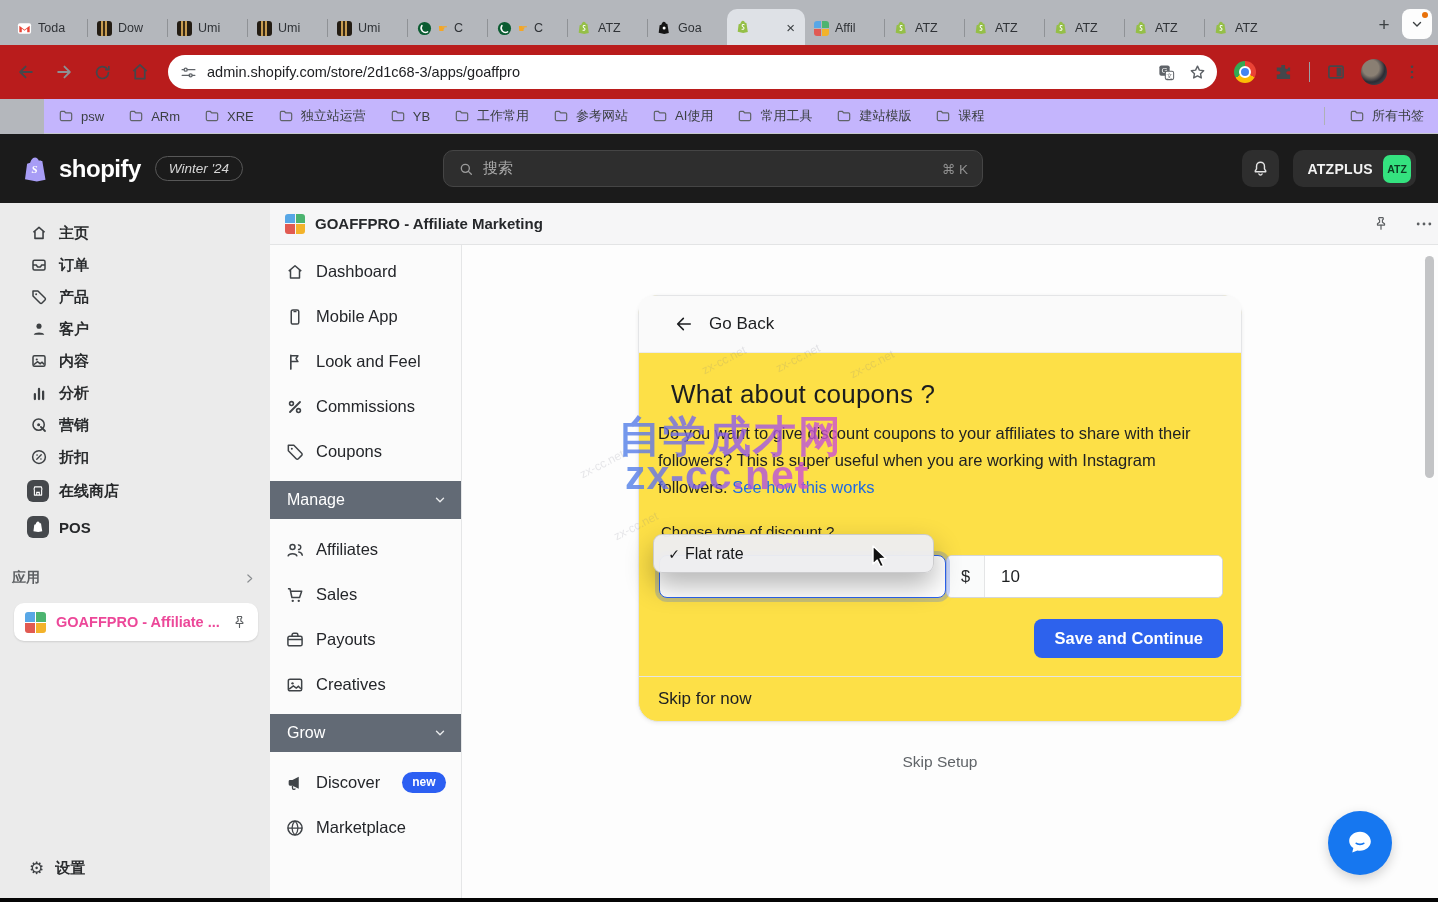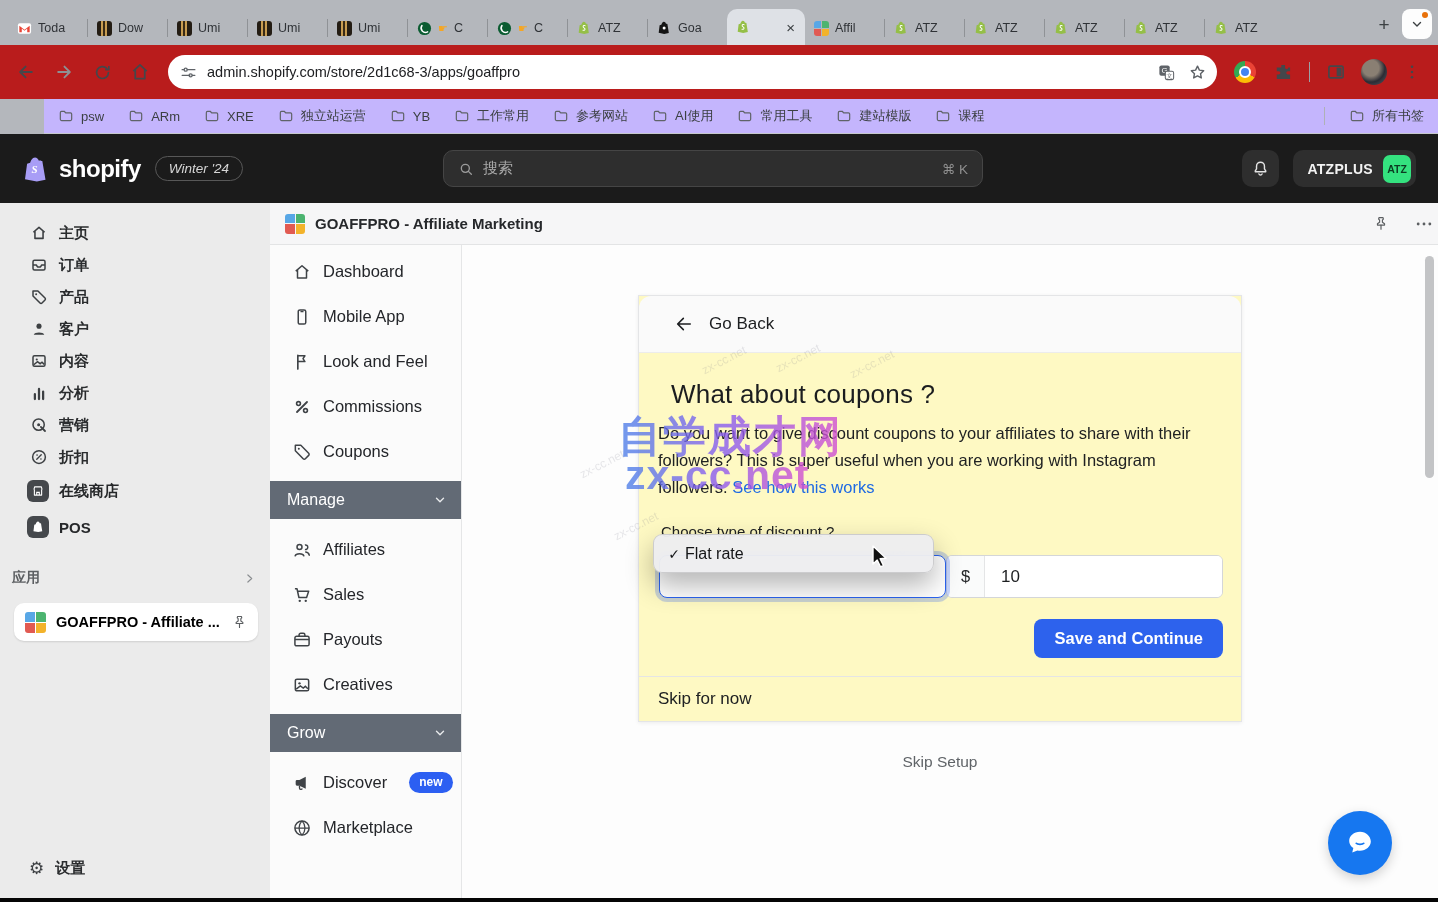--- a/index.html
+++ b/index.html
@@ -62,43 +62,43 @@
   .mainrow { flex:1; display:flex; min-height:0; }
 
   
   .sidebar { width:270px; background:#ebebeb; position:relative; padding-top:14px; flex:none; }
   .sb-item { height:32px; display:flex; align-items:center; padding-left:29px; gap:11px; color:#2a2c2e; font-size:15px; font-weight:600; }
   .sb-item .ic { color:#3d4043; width:19px; display:flex; justify-content:center; }
   .sb-sect { height:30px; display:flex; align-items:center; padding:0 14px 0 12px; color:#5c5f62; font-size:14px; font-weight:600; margin-top:18px; }
   .sb-sect .chev { margin-left:auto; color:#8a8d90; }
   .sb-chip { width:22px; height:22px; background:#45484c; border-radius:6px; display:flex; align-items:center; justify-content:center; flex:none; }
   .sb-subitem { height:36px; display:flex; align-items:center; padding-left:27px; gap:10px; color:#26282a; font-size:15px; font-weight:600; }
-  .sb-pinned { margin:10px 12px 0 14px; height:38px; background:#fff; border-radius:10px; box-shadow:0 1px 2px rgba(0,0,0,.12); display:flex; align-items:center; padding:0 10px 0 11px; gap:10px; font-size:14.5px; font-weight:600; color:#000000; }
+  .sb-pinned { margin:10px 12px 0 14px; height:38px; background:#fff; border-radius:10px; box-shadow:0 1px 2px rgba(0,0,0,.12); display:flex; align-items:center; padding:0 10px 0 11px; gap:10px; font-size:14.5px; font-weight:600; color:#ec4899; }
   .sb-pinned .lbl { flex:1; white-space:nowrap; overflow:hidden; }
   .sb-pinned .pin { color:#5c5f62; }
   .sb-settings { position:absolute; left:0; bottom:14px; width:100%; height:32px; display:flex; align-items:center; padding-left:29px; gap:11px; color:#2a2c2e; font-size:15px; font-weight:600; }
   .gearglyph { font-size:17px; color:#3d4043; line-height:1; }
 
   
   .appframe { flex:1; display:flex; flex-direction:column; min-width:0; background:#fff; }
   .appheader { height:42px; background:#f6f6f7; border-bottom:1px solid #e3e4e5; display:flex; align-items:center; padding:0 4px 0 15px; gap:10px; flex:none; }
   .appheader .ttl { font-size:15px; font-weight:600; color:#26282b; flex:1; }
   .appheader .hic { color:#5c5f62; margin-left:14px; }
   .appbody { flex:1; display:flex; min-height:0; }
   .appnav { width:192px; background:#fbfbfb; border-right:1px solid #e5e6e7; padding-top:4px; flex:none; overflow:hidden; }
-  .an-item { height:45px; display:flex; align-items:center; padding-left:22px; gap:11px; font-size:16.5px; color:#24262a; }
+  .an-item { height:45px; display:flex; align-items:center; padding-left:15px; gap:11px; font-size:16.5px; color:#24262a; }
   .an-item .ic { color:#3f4347; width:20px; display:flex; justify-content:center; flex:none; }
   .an-sect { height:38px; margin:7px 0 8px 0; background:#626a75; color:#fff; display:flex; align-items:center; padding:0 14px 0 17px; font-size:16px; }
   .an-sect .chev { margin-left:auto; color:#e8eaec; }
   .an-badge { margin-left:11px; background:#2c5ff2; color:#fff; font-size:12px; font-weight:bold; padding:3px 10px 4px; border-radius:11px; }
 
   
   .appmain { flex:1; position:relative; background:#fdfdfd; min-width:0; overflow:hidden; }
 
-  .dialog { position:absolute; left:176px; top:50px; width:604px; height:427px; background:#fef9c3; border:1px solid #e4e5e7; border-radius:0; box-shadow:0 1px 4px rgba(0,0,0,.07); }
+  .dialog { position:absolute; left:176px; top:50px; width:604px; height:427px; background:#fde047; border:1px solid #e4e5e7; border-radius:20px; box-shadow:0 1px 4px rgba(0,0,0,.07); }
   .dlg-head { height:57px; background:#fafafa; border-bottom:1px solid #ececec; border-radius:12px 12px 0 0; display:flex; align-items:center; padding-left:35px; gap:15px; font-size:17px; color:#1c1e20; }
   .dlg-head .bk { color:#1c1e20; display:flex; }
   .dlg-title { margin:26px 32px 0; font-size:26px; font-weight:400; color:#1b1d1f; letter-spacing:.2px; }
   .dlg-p { margin:10px 19px 0; width:560px; font-size:16.5px; line-height:27px; color:#202223; }
   .dlg-p a { color:#1f6ae3; text-decoration:none; }
   .dt-label { position:absolute; left:22px; top:227px; font-size:15px; color:#202223; z-index:1; }
   .sel-ghost { position:absolute; left:20px; top:259px; width:287px; height:43px; background:#fff; border:1.5px solid #2b63f0; border-radius:8px; box-shadow:0 0 0 4px rgba(63,110,245,.28); z-index:2; }
   .amt-grp { position:absolute; left:307px; top:259px; width:277px; height:43px; border:1px solid #d4d6d8; border-radius:6px; display:flex; overflow:hidden; background:#fff; }
   .amt-grp .cur { width:38px; background:#fafbfb; border-right:1px solid #e4e5e6; display:flex; align-items:center; justify-content:center; font-size:16.5px; color:#26282a; }
   .amt-grp input { border:none; outline:none; flex:1; font-size:17px; color:#1d1f21; padding-left:16px; font-family:inherit; background:#fff; }

